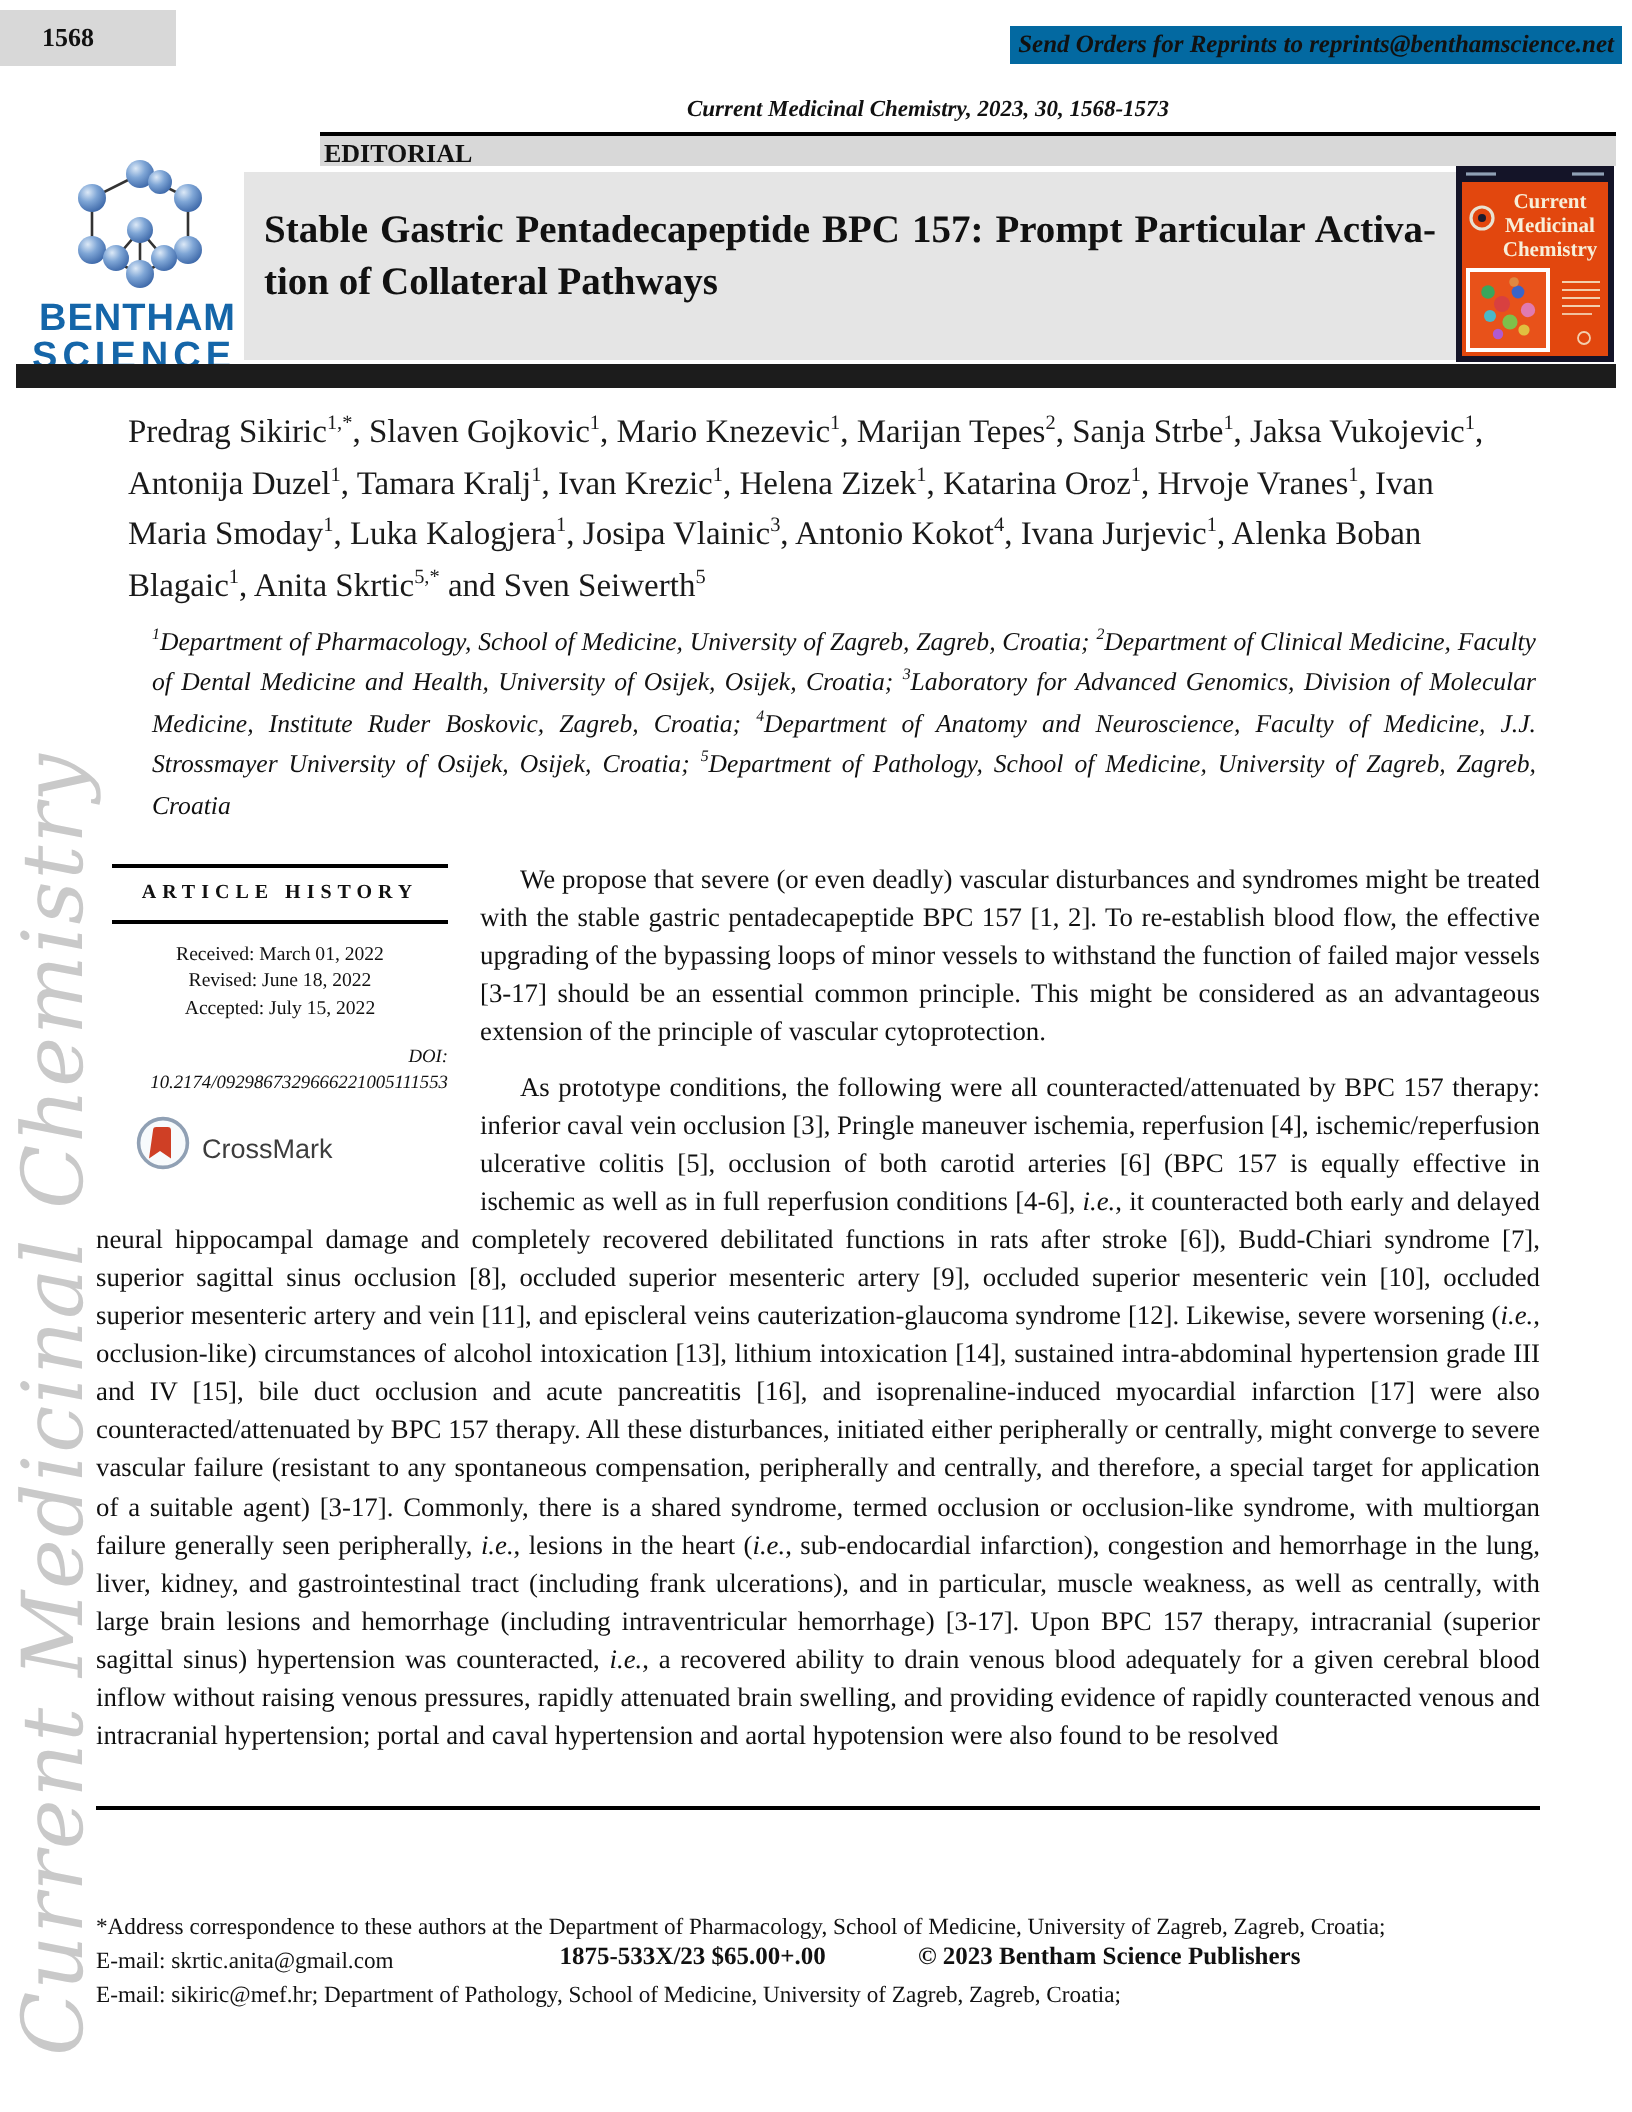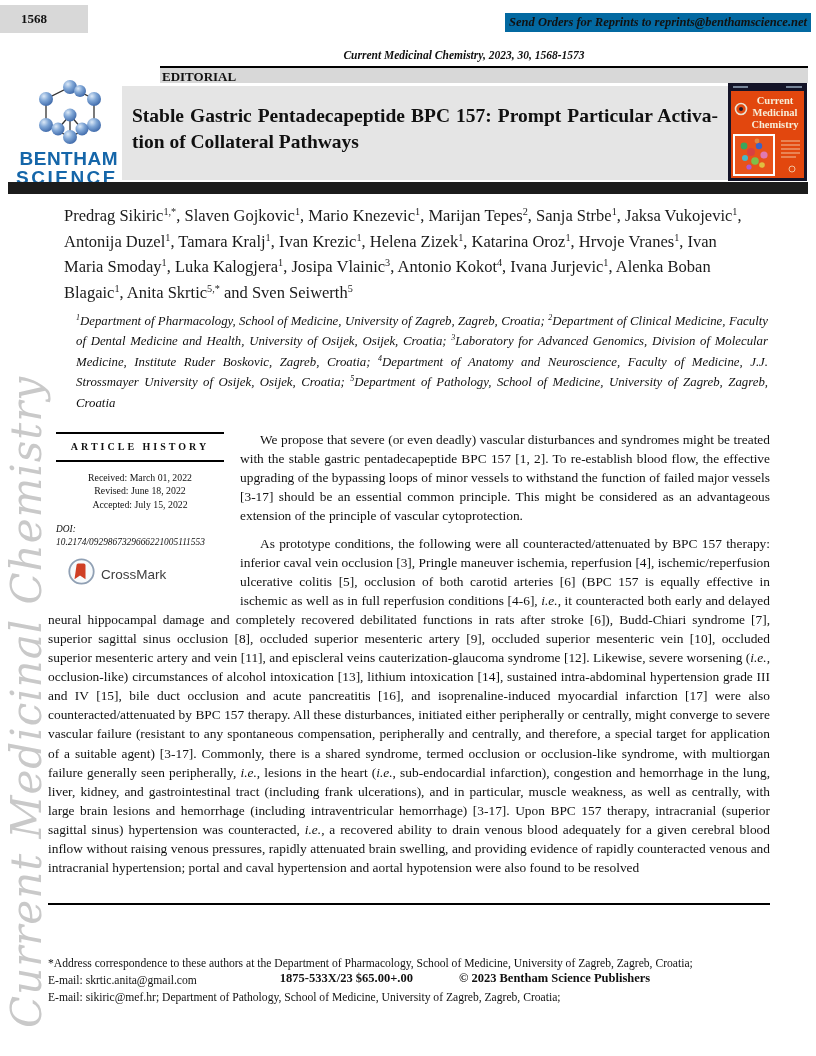--- a/index.html
+++ b/index.html
@@ -75,21 +75,21 @@
   .history {
     float:left; width:168px; margin:2px 16px 10px 8px;
     font-family:"Liberation Serif", serif;
   }
   .history-heading {
     border-top:2px solid #000; border-bottom:2px solid #000;
     font-weight:bold; font-size:10px; letter-spacing:3px;
     text-align:center; padding:6px 0;
   }
   .history-dates { margin-top:9px; font-size:9.8px; line-height:1.35; text-align:center; }
-  .history-doi { margin-top:12px; font-style:italic; font-size:9.4px; line-height:1.35; text-align:left; }
+  .history-doi { margin-top:12px; font-style:italic; font-size:9.4px; line-height:1.35; text-align:right; }
   .crossmark-row { margin-top:10px; display:flex; align-items:center; gap:6px; padding-left:12px; }
   .crossmark-label { font-family:"Liberation Sans", sans-serif; font-size:13.5px; color:#3d3d3d; }
 
   
   .footnote-rule { position:absolute; top:903px; left:48px; width:722px; border-top:2px solid #000; }
   .footnote {
     position:absolute; top:956px; left:48px; width:722px;
     font-size:11.6px; line-height:1.45; text-align:left;
   }
   .footer-line {

